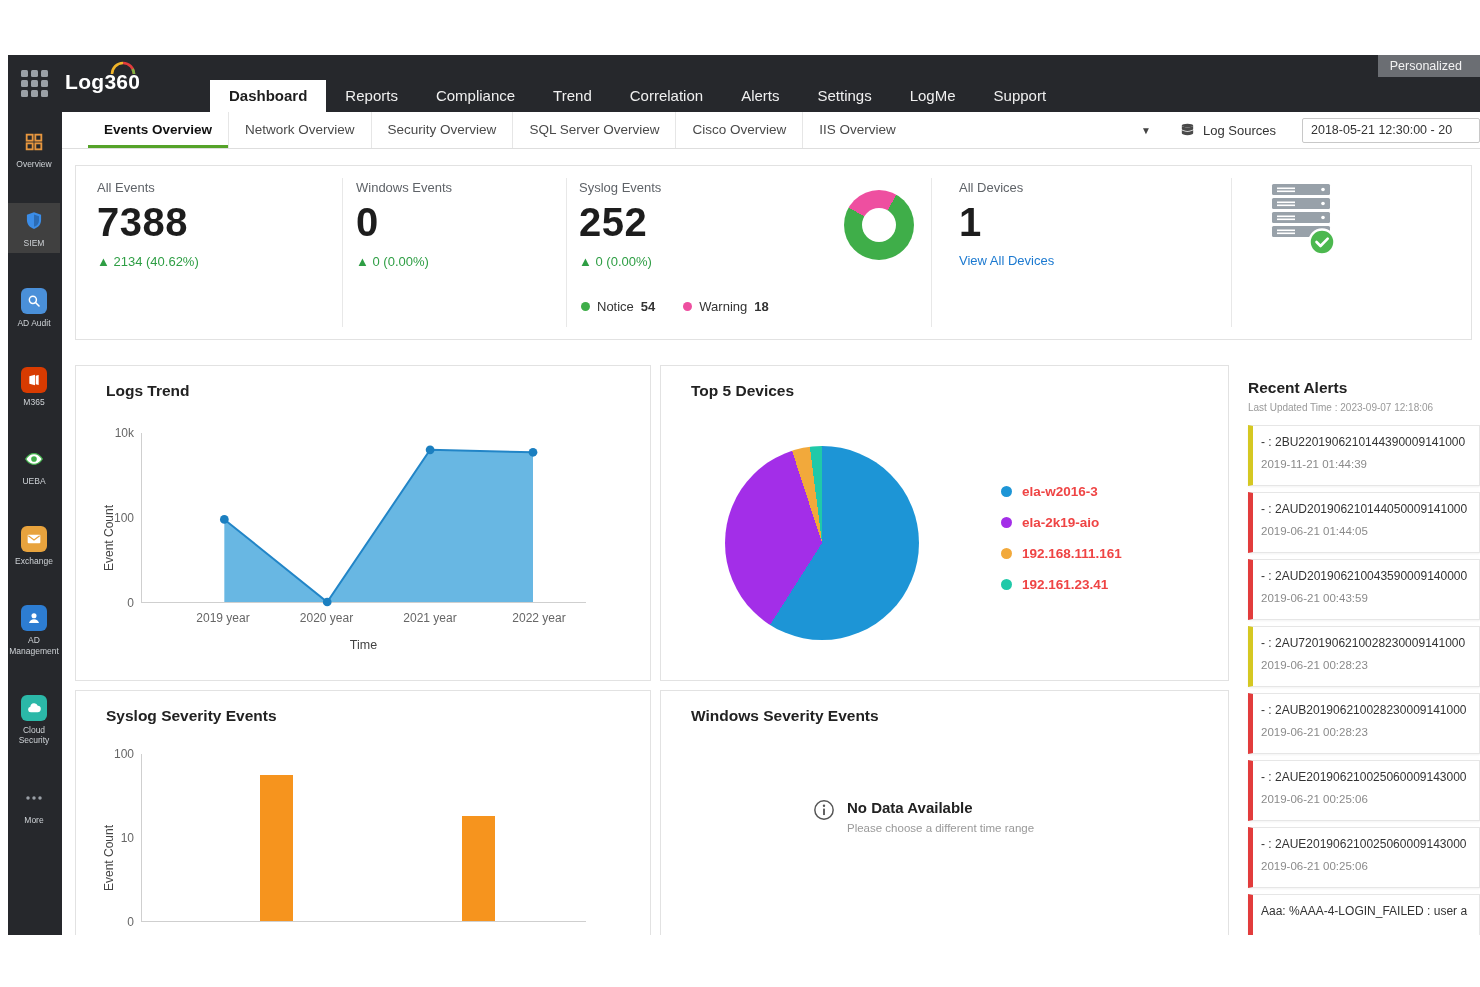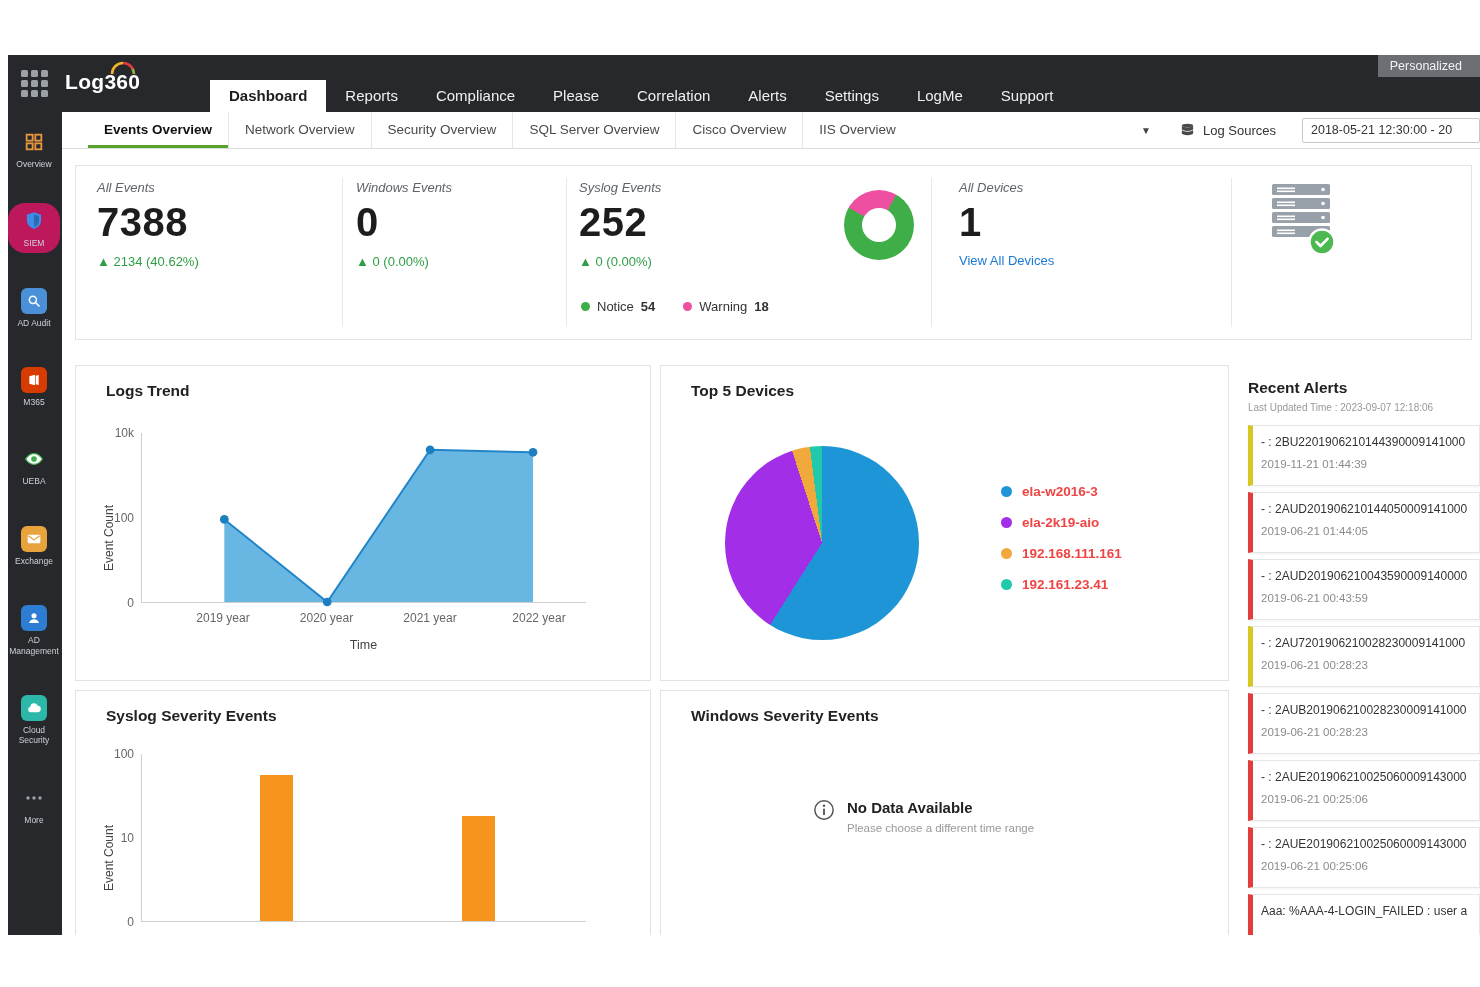--- a/index.html
+++ b/index.html
@@ -20,21 +20,21 @@
   .nav-tab { padding:0 19px; line-height:32px; color:#f0f0f0; font-size:15px; cursor:pointer; white-space:nowrap; }
   .nav-tab.active { background:#fff; color:#1d1d1d; font-weight:bold; }
   .personalized { position:absolute; right:0; top:0; background:#6b6e73; color:#f2f2f2; font-size:12.5px;
     height:22px; line-height:22px; padding:0 18px 0 12px; cursor:pointer; }
 
   
   .sidebar { position:absolute; left:0; top:57px; width:54px; bottom:0; background:#26282c; z-index:4;
     display:flex; flex-direction:column; align-items:flex-start; }
   .side-item { display:flex; flex-direction:column; align-items:center; padding:5px 0 4px; margin-bottom:30px; cursor:pointer; }
   .side-item:first-child { margin-top:12px; }
-  .side-item.active { background:#be185d;border-radius:17px; }
+  .side-item.active { background:#404040; }
   .side-icon { width:26px; height:26px; border-radius:6px; display:flex; align-items:center; justify-content:center; }
   .side-icon svg { width:16px; height:16px; display:block; }
   .side-icon.flat svg { width:20px; height:20px; }
   .side-label { margin-top:4px; font-size:8.5px; color:#ced2d6; text-align:center; line-height:1.22; width:52px; word-wrap:break-word; }
 
   
   .subnav { position:absolute; left:54px; top:57px; width:1418px; height:37px; background:#fff;
     border-bottom:1px solid #dedede; z-index:3; display:flex; align-items:stretch; }
   .sub-tabs { display:flex; padding-left:26px; }
   .sub-tab { padding:0 16px; line-height:36px; font-size:13.5px; color:#4a4a4a; cursor:pointer; white-space:nowrap; }
@@ -45,21 +45,21 @@
   .log-sources { display:flex; align-items:center; gap:7px; font-size:13px; color:#333; margin-right:26px; cursor:pointer; }
   .datebox { width:178px; height:25px; line-height:23px; border:1px solid #c8c8c8; border-radius:2px;
     font-size:12.5px; color:#333; padding:0 8px; overflow:hidden; white-space:nowrap; cursor:pointer; }
 
   
   .card { position:absolute; background:#fff; border:1px solid #e2e2e2; }
   .card-title { position:absolute; left:30px; top:16px; font-size:15.5px; font-weight:bold; color:#222; }
 
   #stats-card { left:67px; top:110px; width:1397px; height:175px; }
   .stat { position:absolute; top:14px; }
-  .stat-label { font-size:13px; color:#5f6368;font-style:italic; }
+  .stat-label { font-size:13px; color:#5f6368; }
   .stat-value { font-size:40px; font-weight:bold; color:#1d1d1d; margin-top:5px; letter-spacing:.5px; }
   .stat-delta { font-size:13px; color:#2e9e44; margin-top:9px; }
   .stat-link { font-size:13px; color:#1b79d0; margin-top:8px; cursor:pointer; }
   .stat-div { position:absolute; top:12px; bottom:12px; width:1px; background:#e8e8e8; }
   .donut { position:absolute; left:768px; top:24px; width:70px; height:70px; border-radius:50%; }
   .donut .hole { position:absolute; inset:18px; background:#fff; border-radius:50%; }
   .donut-legend { position:absolute; left:505px; top:133px; display:flex; gap:28px; font-size:13px; color:#333; align-items:center; }
   .leg-item { display:flex; align-items:center; gap:7px; }
   .dot { width:9px; height:9px; border-radius:50%; display:inline-block; flex:none; }
   .server-wrap { position:absolute; left:1188px; top:12px; }
@@ -121,21 +121,21 @@
       <svg class="swoosh" viewBox="0 0 26 14">
         <path d="M2 13 A 11 11 0 0 1 13 2" fill="none" stroke="#f0b429" stroke-width="2.6"></path>
         <path d="M13 2 A 11 11 0 0 1 24 13" fill="none" stroke="#e23c3c" stroke-width="2.6"></path>
         <path d="M24 13 A 11 11 0 0 0 22.5 8" fill="none" stroke="#7cb342" stroke-width="2.6"></path>
       </svg>
     </div>
     <div class="primary-nav">
         <div class="nav-tab active">Dashboard</div>
         <div class="nav-tab">Reports</div>
         <div class="nav-tab">Compliance</div>
-        <div class="nav-tab">Please</div>
+        <div class="nav-tab">Trend</div>
         <div class="nav-tab">Correlation</div>
         <div class="nav-tab">Alerts</div>
         <div class="nav-tab">Settings</div>
         <div class="nav-tab">LogMe</div>
         <div class="nav-tab">Support</div>
       </div>
     <div class="personalized">Personalized</div>
   </div>
 
   <div class="sidebar">

